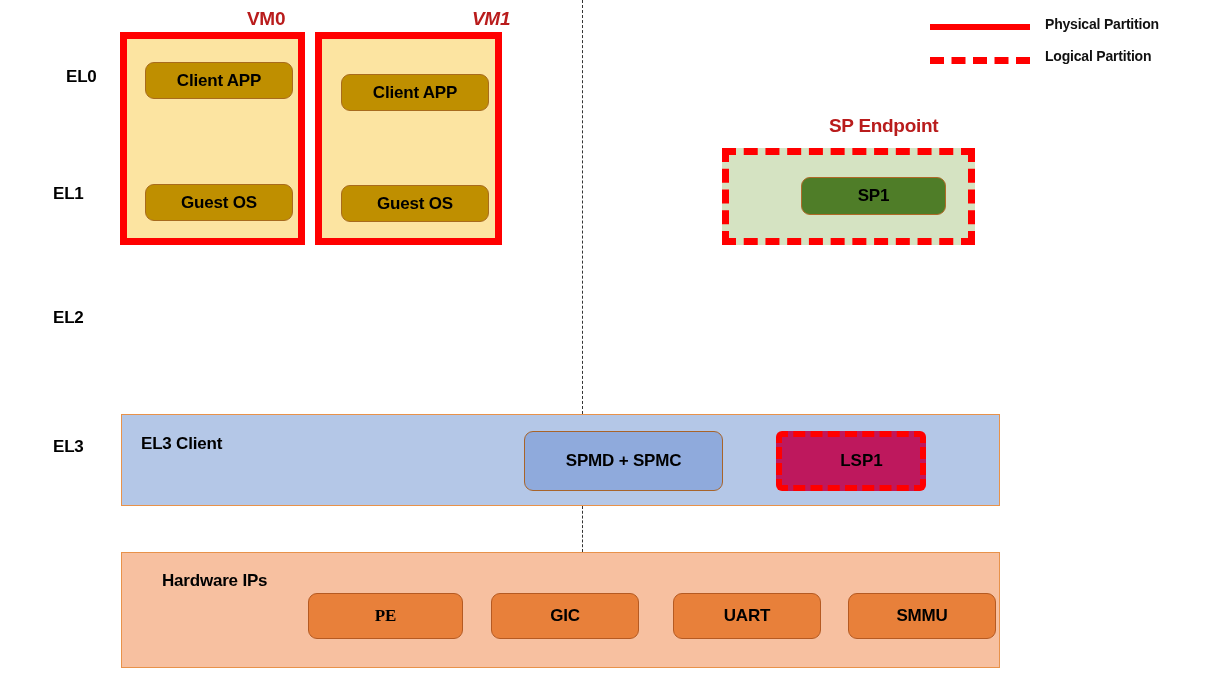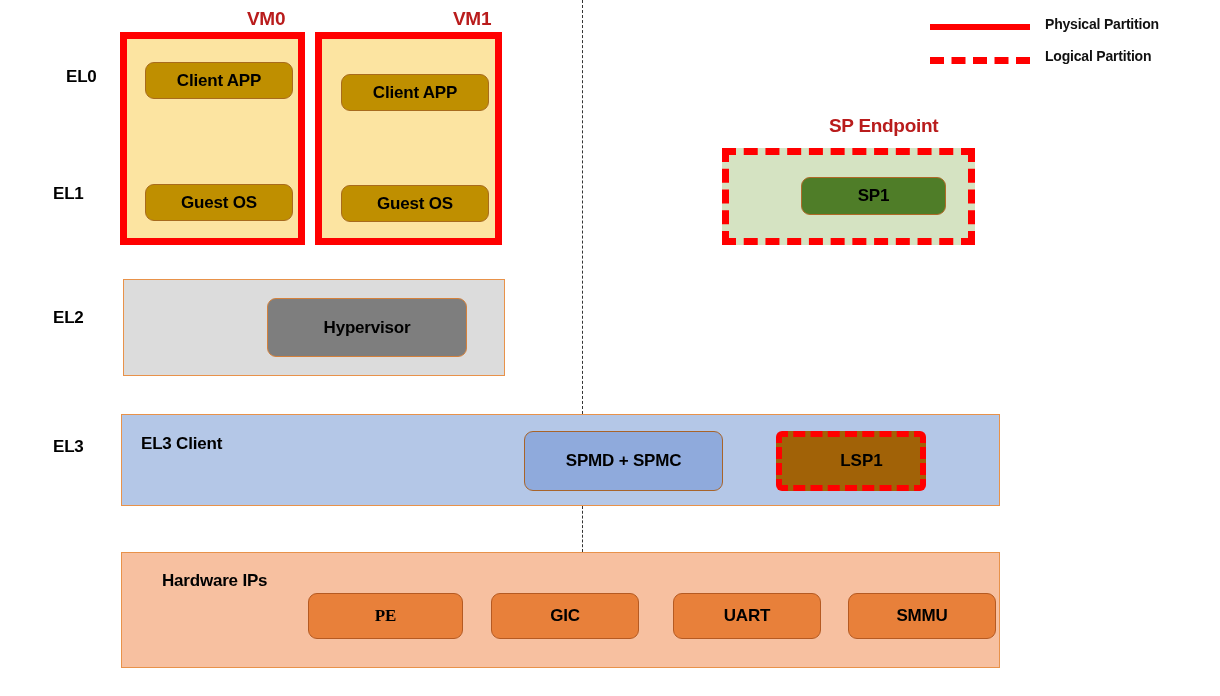--- a/index.html
+++ b/index.html
@@ -112,21 +112,21 @@
     white-space: nowrap;
   }
 
   
   .logical-box {
     box-sizing: border-box;
     border: 7px dashed #FF0000;
   }
   .sp-endpoint-bg { background: #D5E3C2; }
   .lsp-box {
-    background: #a16207;
+    background: #be185d;
     border: 6px dashed #FF0000;
     box-sizing: border-box;
     border-radius: 6px;
     display: flex;
     align-items: center;
     justify-content: center;
     font-size: 17px;
     font-weight: bold;
     color: #000000;
     padding-left: 21px;
@@ -164,44 +164,39 @@
 
   <div class="abs vm-box" style="left:120px; top:32px; width:185px; height:213px;">
     <div class="abs blk blk-amber" style="left:18px; top:23px; width:148px; height:37px;">
       <span>Client APP</span>
     </div>
     <div class="abs blk blk-amber" style="left:18px; top:145px; width:148px; height:37px;">
       <span>Guest OS</span>
     </div>
   </div>
 
-  <div class="abs group-title" style="left:453px; top:8px;">VM1</div>
+  <div class="abs group-title" style="left:472px; top:8px;font-style:italic;">VM1</div>
 
   <div class="abs vm-box" style="left:315px; top:32px; width:187px; height:213px;">
     <div class="abs blk blk-amber" style="left:19px; top:35px; width:148px; height:37px;">
       <span>Client APP</span>
     </div>
     <div class="abs blk blk-amber" style="left:19px; top:146px; width:148px; height:37px;">
       <span>Guest OS</span>
     </div>
   </div>
 
   <div class="abs group-title" style="left:829px; top:115px;">SP Endpoint</div>
 
   <div class="abs logical-box sp-endpoint-bg" style="left:722px; top:148px; width:253px; height:97px;">
     <div class="abs blk blk-green" style="left:72px; top:22px; width:145px; height:38px;">
       <span>SP1</span>
     </div>
   </div>
 
-  <div class="abs band band-el2" style="left:123px; top:279px; width:382px; height:97px;">
-    <div class="abs blk blk-grey" style="left:143px; top:18px; width:200px; height:59px;">
-      <span>Hypervisor</span>
-    </div>
-  </div>
 
   <div class="abs band band-el3" style="left:121px; top:414px; width:879px; height:92px;">
     <div class="abs band-title" style="left:19px; top:19px;">EL3 Client</div>
 
     <div class="abs blk blk-blue" style="left:402px; top:16px; width:199px; height:60px;">
       <span>SPMD + SPMC</span>
     </div>
 
     <div class="abs lsp-box" style="left:654px; top:16px; width:150px; height:60px;">
       <span>LSP1</span>

